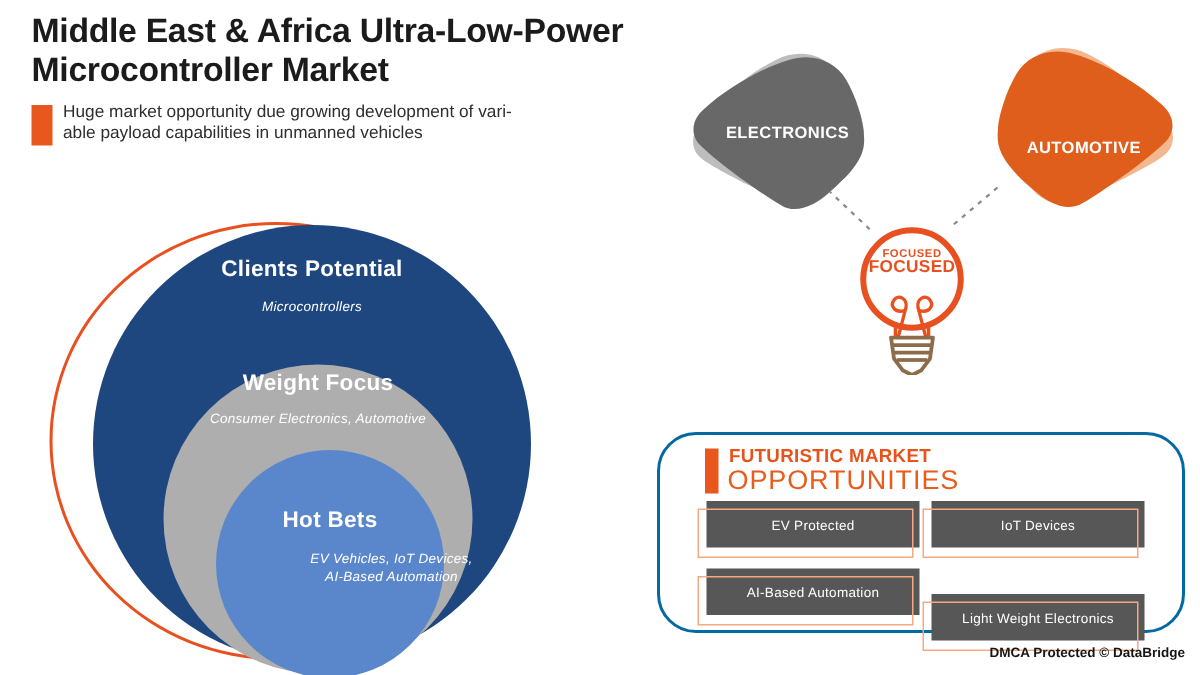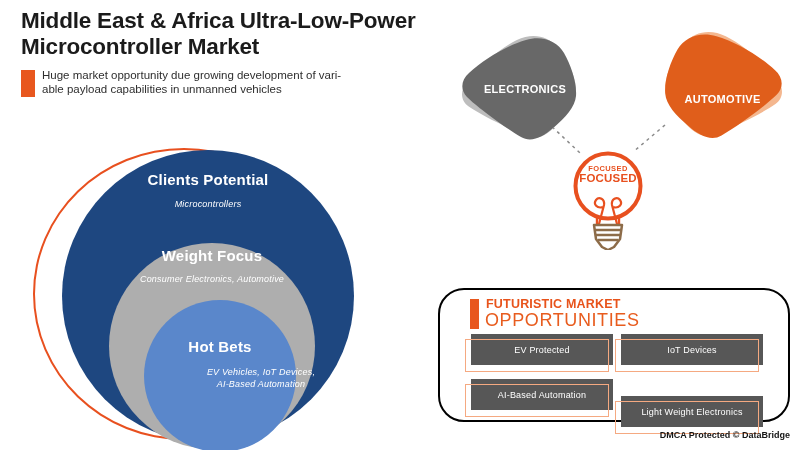--- a/index.html
+++ b/index.html
@@ -26,21 +26,21 @@
   
   .overlay-svg{position:absolute;left:0;top:0;}
   .blob-label{position:absolute;text-align:center;color:#ffffff;font-weight:700;
               font-size:11px;line-height:14px;letter-spacing:0.3px;}
   .bulb-label{position:absolute;left:568px;width:80px;text-align:center;color:#E8501F;font-weight:700;}
   .bulb-l1{top:164px;font-size:7.5px;letter-spacing:0.4px;}
   .bulb-l2{top:172px;font-size:11.5px;letter-spacing:0.2px;}
 
   
   .opp-box{position:absolute;left:438px;top:288px;width:348px;height:130px;
-           border:2px solid #000000;border-radius:26px;}
+           border:2px solid #0369a1;border-radius:26px;}
   .opp-bar{position:absolute;left:30px;top:9px;width:9px;height:30px;background:#E8571E;}
   .opp-h1{position:absolute;left:46px;top:7px;font-size:12.5px;font-weight:800;
           color:#E8531B;letter-spacing:0.2px;}
   .opp-h2{position:absolute;left:45px;top:20px;font-size:18px;font-weight:400;
           color:#E85C1E;letter-spacing:0.6px;}
   .opp-btn{position:absolute;width:142px;height:31px;background:#575757;color:#ffffff;
            font-size:9px;display:flex;align-items:center;justify-content:center;
            text-align:center;letter-spacing:0.2px;}
   .opp-btn::before{content:"";position:absolute;left:-6px;top:5px;width:100%;height:100%;
            border:1.5px solid #F5A981;pointer-events:none;}

